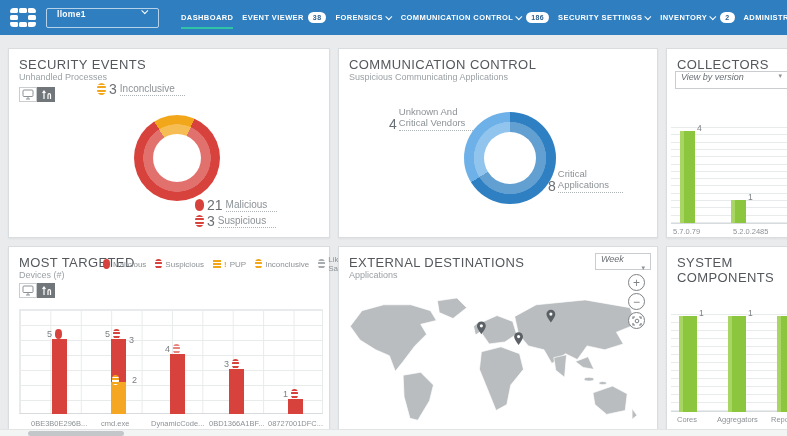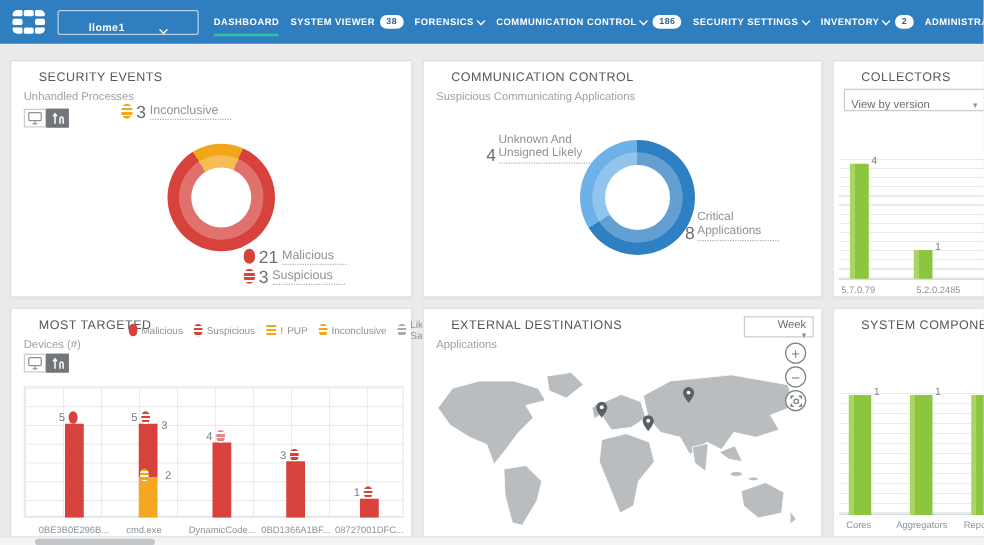--- a/index.html
+++ b/index.html
@@ -17,37 +17,37 @@
     overflow:hidden; white-space:nowrap;
   }
   .logo { width:26px; height:20px; display:grid; grid-template-columns:repeat(3,1fr);
     grid-template-rows:repeat(3,1fr); gap:1.5px; margin:0 10px 0 2px; flex:none;}
   .logo i { background:#fff; border-radius:1.5px; }
   .logo i.hole { background:transparent; }
   .logo i:nth-child(1){border-top-left-radius:5px;} .logo i:nth-child(3){border-top-right-radius:5px;}
   .logo i:nth-child(7){border-bottom-left-radius:5px;} .logo i:nth-child(9){border-bottom-right-radius:5px;}
   .site-select {
     width:113px; height:20px; border:1px solid rgba(255,255,255,.65); border-radius:2px;
-    color:#fff; font-size:8.5px; font-weight:bold; display:flex; align-items:flex-end;
-    padding:0 24px; margin-right:12px; flex:none; letter-spacing:.3px;
+    color:#fff; font-size:8.5px; font-weight:bold; display:flex; align-items:flex-start;
+    padding:0 10px; margin-right:22px; flex:none; letter-spacing:.3px;
   }
   .site-select .chev { margin-left:auto; }
   .chev { width:5px; height:5px; border-left:1.4px solid #fff; border-bottom:1.4px solid #fff;
     display:inline-block; transform:rotate(-45deg) translateY(-1px); flex:none;}
   .nav-items { display:flex; align-items:center; gap:9px; }
   .nav-item { display:flex; align-items:center; gap:4px; color:#fff; font-size:7.5px;
     font-weight:bold; letter-spacing:.4px; height:35px; cursor:pointer; position:relative; flex:none;}
   .nav-item.active::after { content:""; position:absolute; left:0; right:0; bottom:6px;
     height:2px; background:#2ec4a5; }
   .badge { background:#fff; color:#2c5f8f; border-radius:8px; font-size:7px; font-weight:bold;
     padding:2px 5px; line-height:1; }
   
   .panel { position:absolute; background:#fff; border:1px solid #dadddf;
     box-shadow:0 1px 2px rgba(0,0,0,.05); }
-  .p-title { position:absolute; left:22px; top:8px; font-size:10px; color:#54585c; letter-spacing:.4px; }
+  .p-title { position:absolute; left:10px; top:8px; font-size:13px; color:#54585c; letter-spacing:.4px; }
   .p-sub { position:absolute; left:10px; top:23px; font-size:9px; color:#9ba1a5; }
   .view-toggles { position:absolute; display:flex; }
   .vt-btn { width:18px; height:15px; display:flex; align-items:center; justify-content:center;
     border:1px solid #c9cdd0; background:#fff; color:#8d9296; cursor:pointer;}
   .vt-btn.on { background:#71767a; border-color:#71767a; color:#fff; }
   
   .sev { display:inline-block; width:9px; height:12px; border-radius:50%/44%; flex:none;}
   .sev.small { width:7px; height:10px; }
   .sev.solid-red { background:#d8423c; }
   .sev.striped-red { background:repeating-linear-gradient(to bottom,#d8423c 0 2px,#fff 2px 3.4px); }
@@ -68,21 +68,21 @@
   
   .donut { position:absolute; border-radius:50%; cursor:pointer;}
   .donut::before { content:""; position:absolute; inset:0; border-radius:50%;
     background:radial-gradient(closest-side, transparent 54%, rgba(255,255,255,.25) 55% 78%, transparent 79%); }
   .donut .hole { position:absolute; left:50%; top:50%; transform:translate(-50%,-50%);
     border-radius:50%; background:#fff; }
   .donut-shadow { position:absolute; border-radius:50%;
     background:radial-gradient(ellipse closest-side, rgba(0,0,0,.18), transparent 75%); }
   
   .fake-select { position:absolute; border:1px solid #c9cdd0; background:#fff; display:flex;
-    align-items:flex-end; font-size:9px; color:#6a6f73; padding:0 5px; cursor:pointer;}
+    align-items:flex-start; font-size:9px; color:#6a6f73; padding:0 5px; cursor:pointer;font-style:italic;}
   .fake-select .arrow { margin-left:auto; color:#8d9296; font-size:7px; }
   
   .gridH { position:absolute; background:
     repeating-linear-gradient(to top, #e8ebeb 0 1px, transparent 1px 7.3px); border-bottom:1px solid #d8dbdd;}
   .gridH8 { position:absolute; background:
     repeating-linear-gradient(to top, #e8ebeb 0 1px, transparent 1px 8px); border-bottom:1px solid #d8dbdd;}
   .gridXY { position:absolute;
     background-image:linear-gradient(to right,#e8ebeb 1px,transparent 1px),
                      linear-gradient(to bottom,#e8ebeb 1px,transparent 1px);
     background-size:30.4px 15px; border:1px solid #e8ebeb; border-bottom:1px solid #d8dbdd;}
@@ -120,21 +120,21 @@
   </div>
   <div class="site-select">
     <span>llome1</span>
     <span class="chev"></span>
   </div>
   <div class="nav-items">
     <div class="nav-item active">
       <span>DASHBOARD</span>
     </div>
     <div class="nav-item">
-      <span>SYSTEM VIEWER</span>
+      <span>EVENT VIEWER</span>
       <span class="badge">38</span>
     </div>
     <div class="nav-item">
       <span>FORENSICS</span>
       <span class="chev"></span>
     </div>
     <div class="nav-item">
       <span>COMMUNICATION CONTROL</span>
       <span class="chev"></span>
       <span class="badge">186</span>
@@ -194,21 +194,21 @@
   </div>
 </div>
 
 <div class="panel" style="left:338px;top:48px;width:320px;height:190px;">
   <div class="p-title">COMMUNICATION CONTROL</div>
   <div class="p-sub">Suspicious Communicating Applications</div>
   <div class="anno2" style="left:50px;top:58px;">
     <span class="num">4</span>
     <span class="lines">
       <span>Unknown And</span><br>
-      <span class="u">Unsigned Likely</span>
+      <span class="u">Critical Vendors</span>
     </span>
   </div>
   <div class="donut-shadow" style="left:128px;top:204px;width:92px;height:12px;"></div>
   <div class="donut" style="left:125px;top:63px;width:92px;height:92px;
        background:conic-gradient(from 0deg, #2f80c3 0 238deg, #6db1e8 238deg 360deg);">
     <div class="hole" style="width:52px;height:52px;"></div>
   </div>
   <div class="anno2" style="left:209px;top:120px;">
     <span class="num">8</span>
     <span class="lines">

